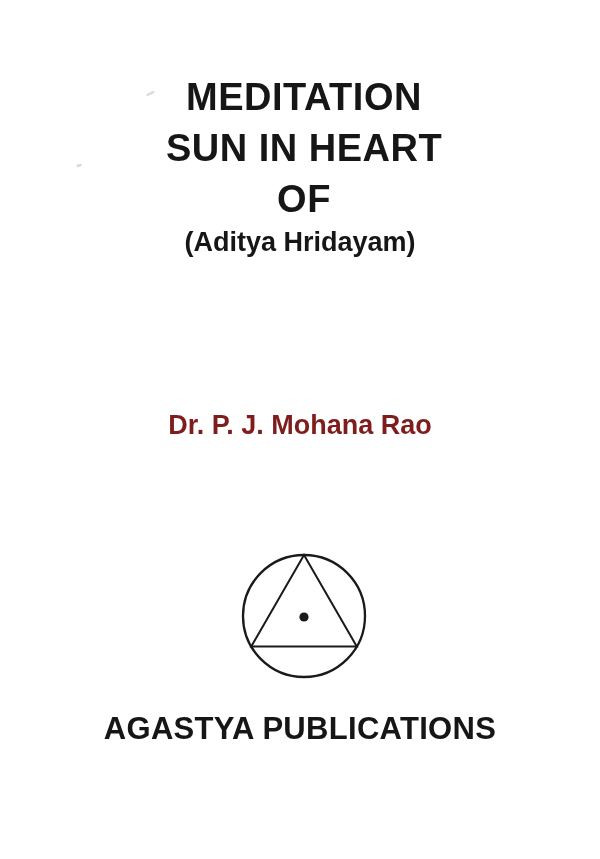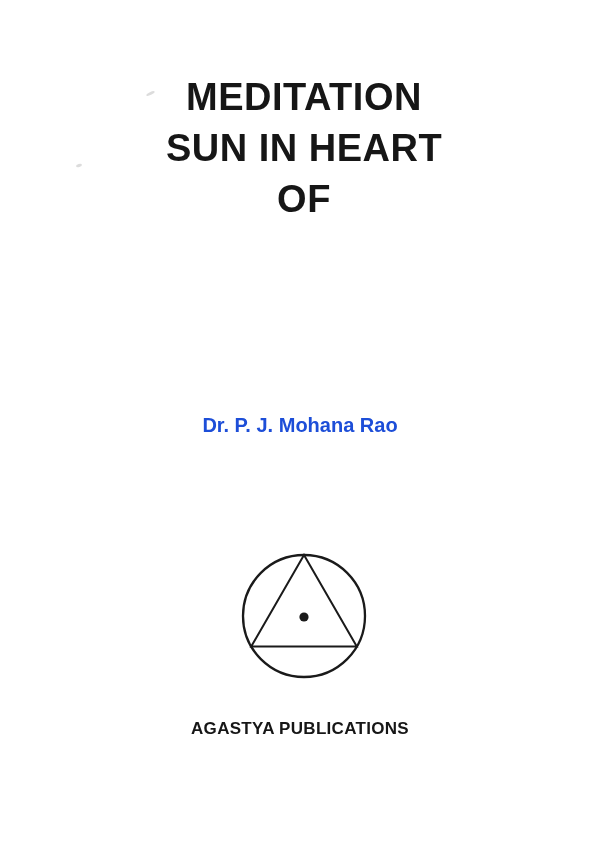--- a/index.html
+++ b/index.html
@@ -41,43 +41,43 @@
   }
   
   .author-block {
     position: absolute;
     top: 411px;
     left: 0;
     width: 100%;
     text-align: center;
   }
   .author-name {
-    font-size: 20px;
+    font-size: 27px;
     font-weight: 700;
     line-height: 29px;
-    color: #1d4ed8;
+    color: #7f1d1d;
   }
   
   .emblem {
     position: absolute;
     top: 551px;
     left: 239px;
     width: 130px;
     height: 130px;
   }
   
   .publisher-block {
     position: absolute;
     top: 714px;
     left: 0;
     width: 100%;
     text-align: center;
   }
   .publisher-name {
-    font-size: 17px;
+    font-size: 31px;
     font-weight: 700;
     line-height: 29px;
     letter-spacing: 0.3px;
     color: #161616;
   }
   .publisher-city {
     font-size: 23px;
     font-weight: 400;
     line-height: 26px;
     color: #1d1d1d;
@@ -109,20 +109,21 @@
 
 <div class="page">
 
   <span class="smudge smudge-1"></span>
   <span class="smudge smudge-2"></span>
 
   <div class="title-block">
     <div class="title-line">MEDITATION</div>
     <div class="title-line">SUN IN HEART</div>
     <div class="title-line">OF</div>
+    <div class="subtitle">(Aditya Hridayam)</div>
   </div>
 
   <div class="author-block">
     <div class="author-name">Dr. P. J. Mohana Rao</div>
   </div>
 
   <div class="emblem">
     <svg width="130" height="130" viewBox="0 0 130 130" xmlns="http://www.w3.org/2000/svg">
       <circle cx="65" cy="65" r="61" fill="none" stroke="#1a1a1a" stroke-width="2.3"></circle>
       <polygon points="65,4 12.2,95.5 117.8,95.5" fill="none" stroke="#1a1a1a" stroke-width="2"></polygon>

